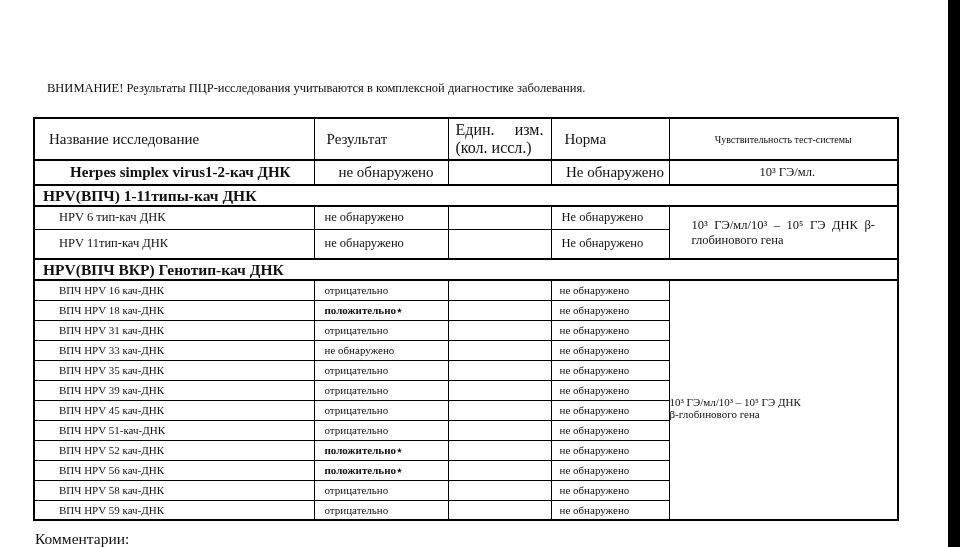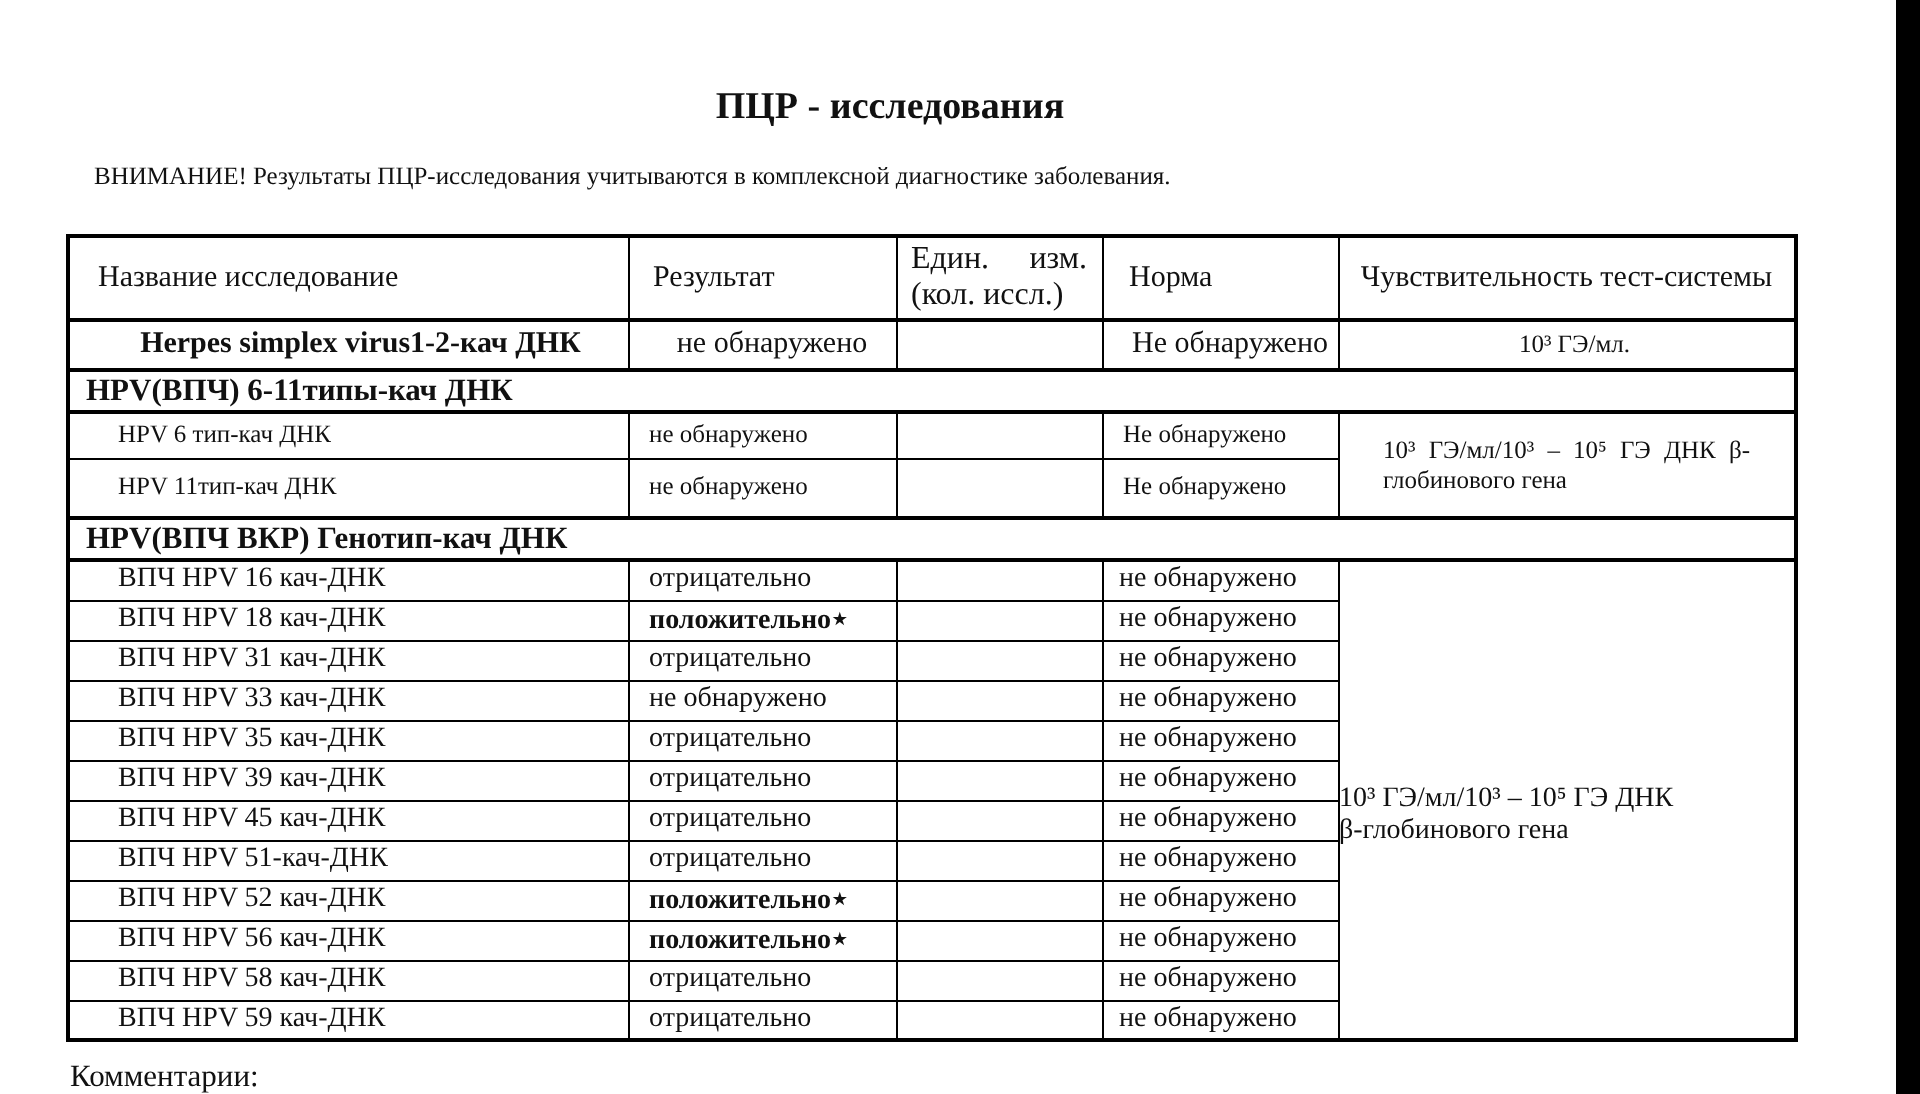--- a/index.html
+++ b/index.html
@@ -25,58 +25,57 @@
   table.report { border:2px solid #000; }
 
   .c1 { width:280px; } .c2 { width:134px; } .c3 { width:103px; } .c4 { width:118px; } .c5 { width:229px; }
 
   tr.hdr td { height:36px; }
   .h-name   { font-size:15px; padding-left:14px; }
   .h-result { font-size:15px; padding-left:12px; }
   .h-unit   { font-size:16px; padding:2px 7px; vertical-align:middle; }
   .h-unit .j { text-align:justify; text-align-last:justify; }
   .h-norm   { font-size:15px; padding-left:13px;margin-top:28px; }
-  .h-sens   { font-size:15px; text-align:center; }
+  .h-sens   { font-size:10px; text-align:center; }
   tr.hdr td { border-bottom-width:2px; }
 
   tr.herpes td { height:25px; font-size:15px;text-align:center; }
   tr.herpes .nm { font-weight:bold; padding-left:12px; }
   tr.herpes .rs { padding-left:10px; }
   tr.herpes .nr { padding-left:10px; }
   tr.herpes .sn { font-size:12.5px; padding-left:8px; }
 
   tr.section td { height:21px; font-size:15.5px; font-weight:bold; padding-left:8px;
                   border-top:2px solid #000; border-bottom:2px solid #000; }
 
   tr.sub td { font-size:12.5px; }
   tr.sub .nm { padding-left:24px; }
   tr.sub .rs { padding-left:10px; }
   tr.sub .nr { padding-left:10px; }
   tr.r6 td { height:23px; }
   tr.r11 td { height:30px; }
 
-  tr.geno td { height:20px; font-size:14px; }
+  tr.geno td { height:20px; font-size:11px; }
   tr.geno .nm { padding-left:24px; }
   tr.geno .rs { padding-left:10px; }
   tr.geno .nr { padding-left:8px; }
   .bold { font-weight:bold; }
 
   td.sens-j { font-size:13px; padding:2px 22px; vertical-align:middle; }
   td.sens-j .l1 { text-align:justify; text-align-last:justify; }
   td.sens-c { font-size:13px; vertical-align:top; padding-top:16px; text-align:left; }
 
   .comments { position:absolute; left:35px; top:530px; font-size:15.5px; }
 </style>
 </head>
 <body>
 
 <div class="page">
 
 
-  <div class="title">ПЦР - исследования</div>
 
   <div class="warning">ВНИМАНИЕ! Результаты ПЦР-исследования учитываются в комплексной диагностике заболевания.</div>
 
   <table class="report">
     <colgroup>
         <col class="c1">
         <col class="c2">
         <col class="c3">
         <col class="c4">
         <col class="c5">
@@ -96,21 +95,21 @@
 
     <tr class="herpes">
       <td class="nm">Herpes simplex virus1-2-кач ДНК</td>
       <td class="rs">не обнаружено</td>
       <td></td>
       <td class="nr">Не обнаружено</td>
       <td class="sn">10³ ГЭ/мл.</td>
     </tr>
 
     <tr class="section">
-      <td colspan="5">HPV(ВПЧ) 6-11типы-кач ДНК</td>
+      <td colspan="5">HPV(ВПЧ) 1-11типы-кач ДНК</td>
     </tr>
 
     <tr class="sub r6">
       <td class="nm">HPV 6 тип-кач ДНК</td>
       <td class="rs">не обнаружено</td>
       <td></td>
       <td class="nr">Не обнаружено</td>
       <td class="sens-j" rowspan="2">
         <div class="l1">10³ ГЭ/мл/10³ – 10⁵ ГЭ ДНК β-</div>
         <div>глобинового гена</div>

